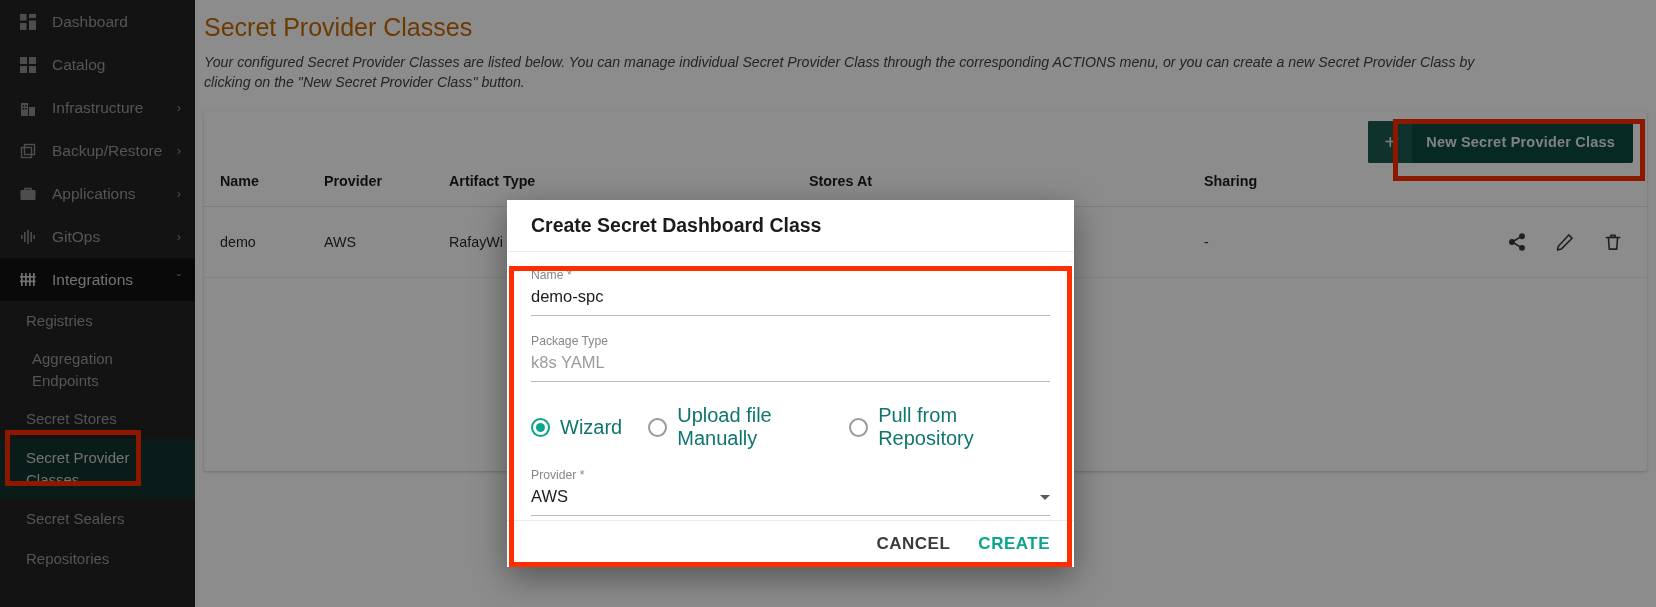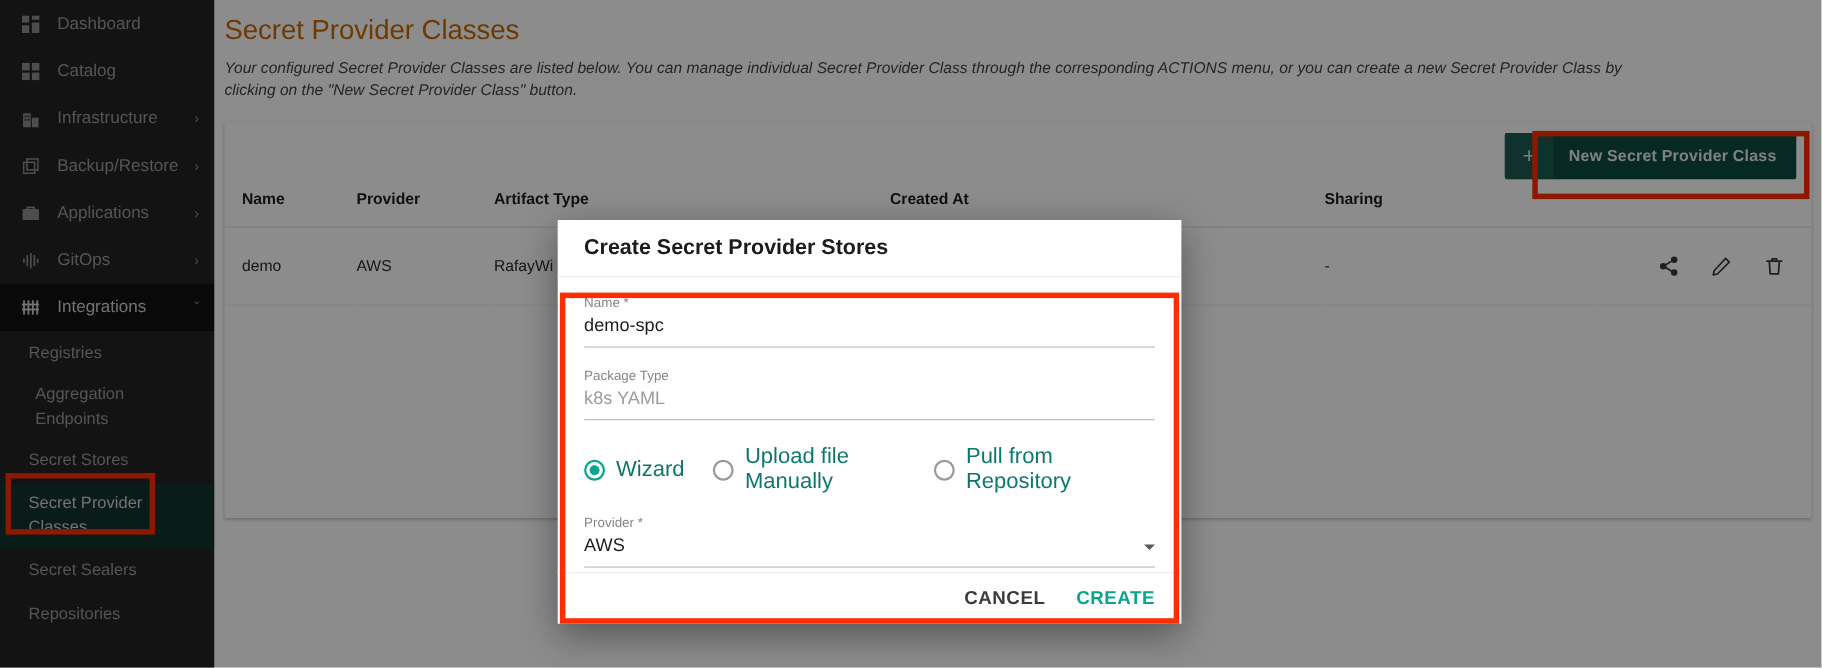--- a/index.html
+++ b/index.html
@@ -366,21 +366,21 @@
         </div>
         <div class="hl-btn"></div>
       </div>
 
       <table class="tbl">
         <thead>
           <tr>
             <th class="col-name">Name</th>
             <th class="col-prov">Provider</th>
             <th class="col-art">Artifact Type</th>
-            <th class="col-created">Created At</th>
+            <th class="col-created">Stores At</th>
             <th class="col-share">Sharing</th>
             <th class="col-act"></th>
           </tr>
         </thead>
         <tbody>
           <tr>
             <td class="col-name">demo</td>
             <td class="col-prov">AWS</td>
             <td class="col-art">RafayWi</td>
             <td class="col-created"></td>
@@ -411,21 +411,21 @@
           </tr>
         </tbody>
       </table>
     </div>
   </section>
 
   <div class="scrim"></div>
 
   <div class="modal">
     <div class="modal-head">
-      <span class="modal-title">Create Secret Provider Stores</span>
+      <span class="modal-title">Create Secret Dashboard Class</span>
     </div>
 
     <div class="modal-body">
 
       <div class="field">
         <div class="flabel">Name *</div>
         <div class="fvalue">demo-spc</div>
       </div>
 
       <div class="field" style="margin-top:18px;">

